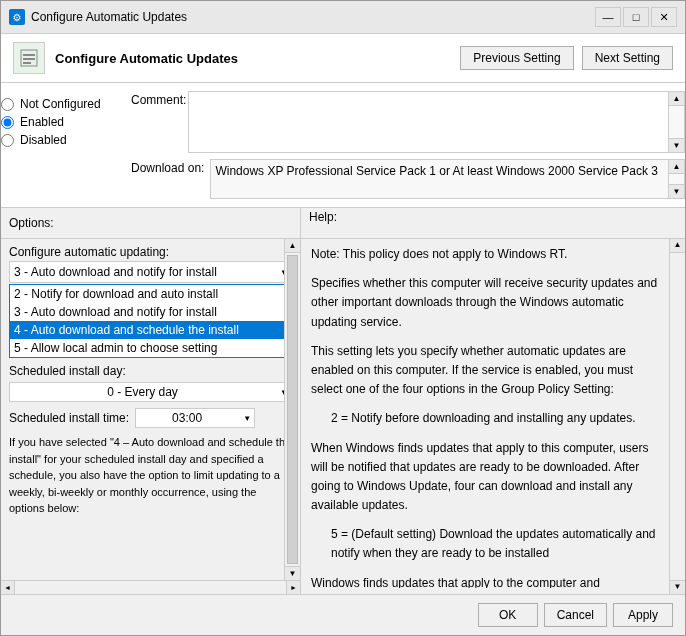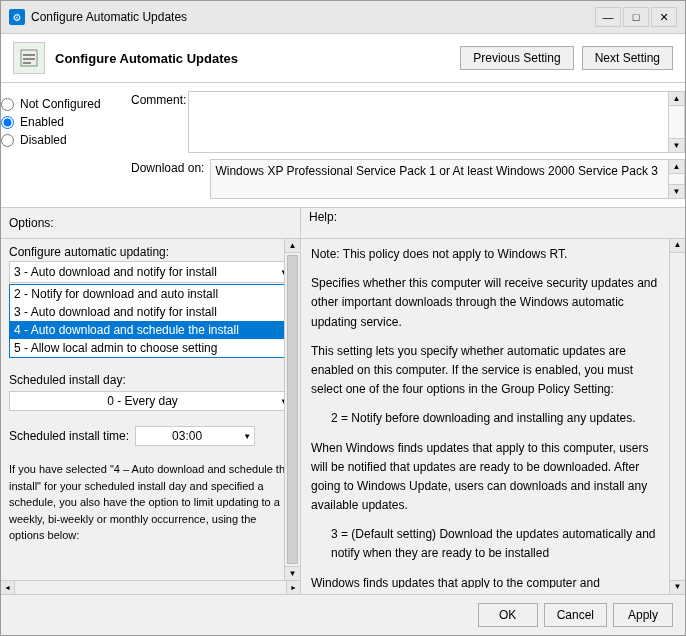--- a/index.html
+++ b/index.html
@@ -249,21 +249,21 @@
 
     .left-panel {
       width: 300px;
       min-width: 300px;
       border-right: 1px solid #ccc;
       padding: 6px 8px;
       overflow: hidden;
       position: relative;
       display: flex;
       flex-direction: column;
-      gap: 15px;
+      gap: 6px;
     }
 
     .right-panel {
       flex: 1;
       padding: 6px 10px;
       overflow: hidden;
       font-size: 12px;
       line-height: 1.6;
       position: relative;
     }
@@ -414,22 +414,22 @@
         <div style="width:14px;height:14px;background:#e8e8e8;border-left:1px solid #ccc;display:flex;align-items:center;justify-content:center;font-size:7px;">►</div>
       </div>
     </div>
 
     <div class="right-panel">
       <div class="right-panel-scroll">
         <p style="margin-bottom:10px;">Note: This policy does not apply to Windows RT.</p>
         <p style="margin-bottom:10px;">Specifies whether this computer will receive security updates and other important downloads through the Windows automatic updating service.</p>
         <p style="margin-bottom:10px;">This setting lets you specify whether automatic updates are enabled on this computer. If the service is enabled, you must select one of the four options in the Group Policy Setting:</p>
         <p style="margin-bottom:10px; margin-left:20px;">2 = Notify before downloading and installing any updates.</p>
-        <p style="margin-bottom:10px;">When Windows finds updates that apply to this computer, users will be notified that updates are ready to be downloaded. After going to Windows Update, users can downloads and install any available updates.</p>
-        <p style="margin-bottom:10px; margin-left:20px;">3 = (Default setting) Download the updates automatically and notify when they are ready to be installed</p>
+        <p style="margin-bottom:10px;">When Windows finds updates that apply to this computer, users will be notified that updates are ready to be downloaded. After going to Windows Update, four can download and install any available updates.</p>
+        <p style="margin-bottom:10px; margin-left:20px;">5 = (Default setting) Download the updates automatically and notify when they are ready to be installed</p>
         <p>Windows finds updates that apply to the computer and</p>
       </div>
 
       <div style="position:absolute; right:0; top:0; bottom:0; width:16px; background:#f0f0f0; border-left:1px solid #ccc; display:flex; flex-direction:column;">
         <div style="width:100%;height:14px;background:#e8e8e8;border-bottom:1px solid #ccc;display:flex;align-items:center;justify-content:center;font-size:8px;">▲</div>
         <div style="flex:1;"></div>
         <div style="width:100%;height:14px;background:#e8e8e8;border-top:1px solid #ccc;display:flex;align-items:center;justify-content:center;font-size:8px;">▼</div>
       </div>
     </div>
   </div>

